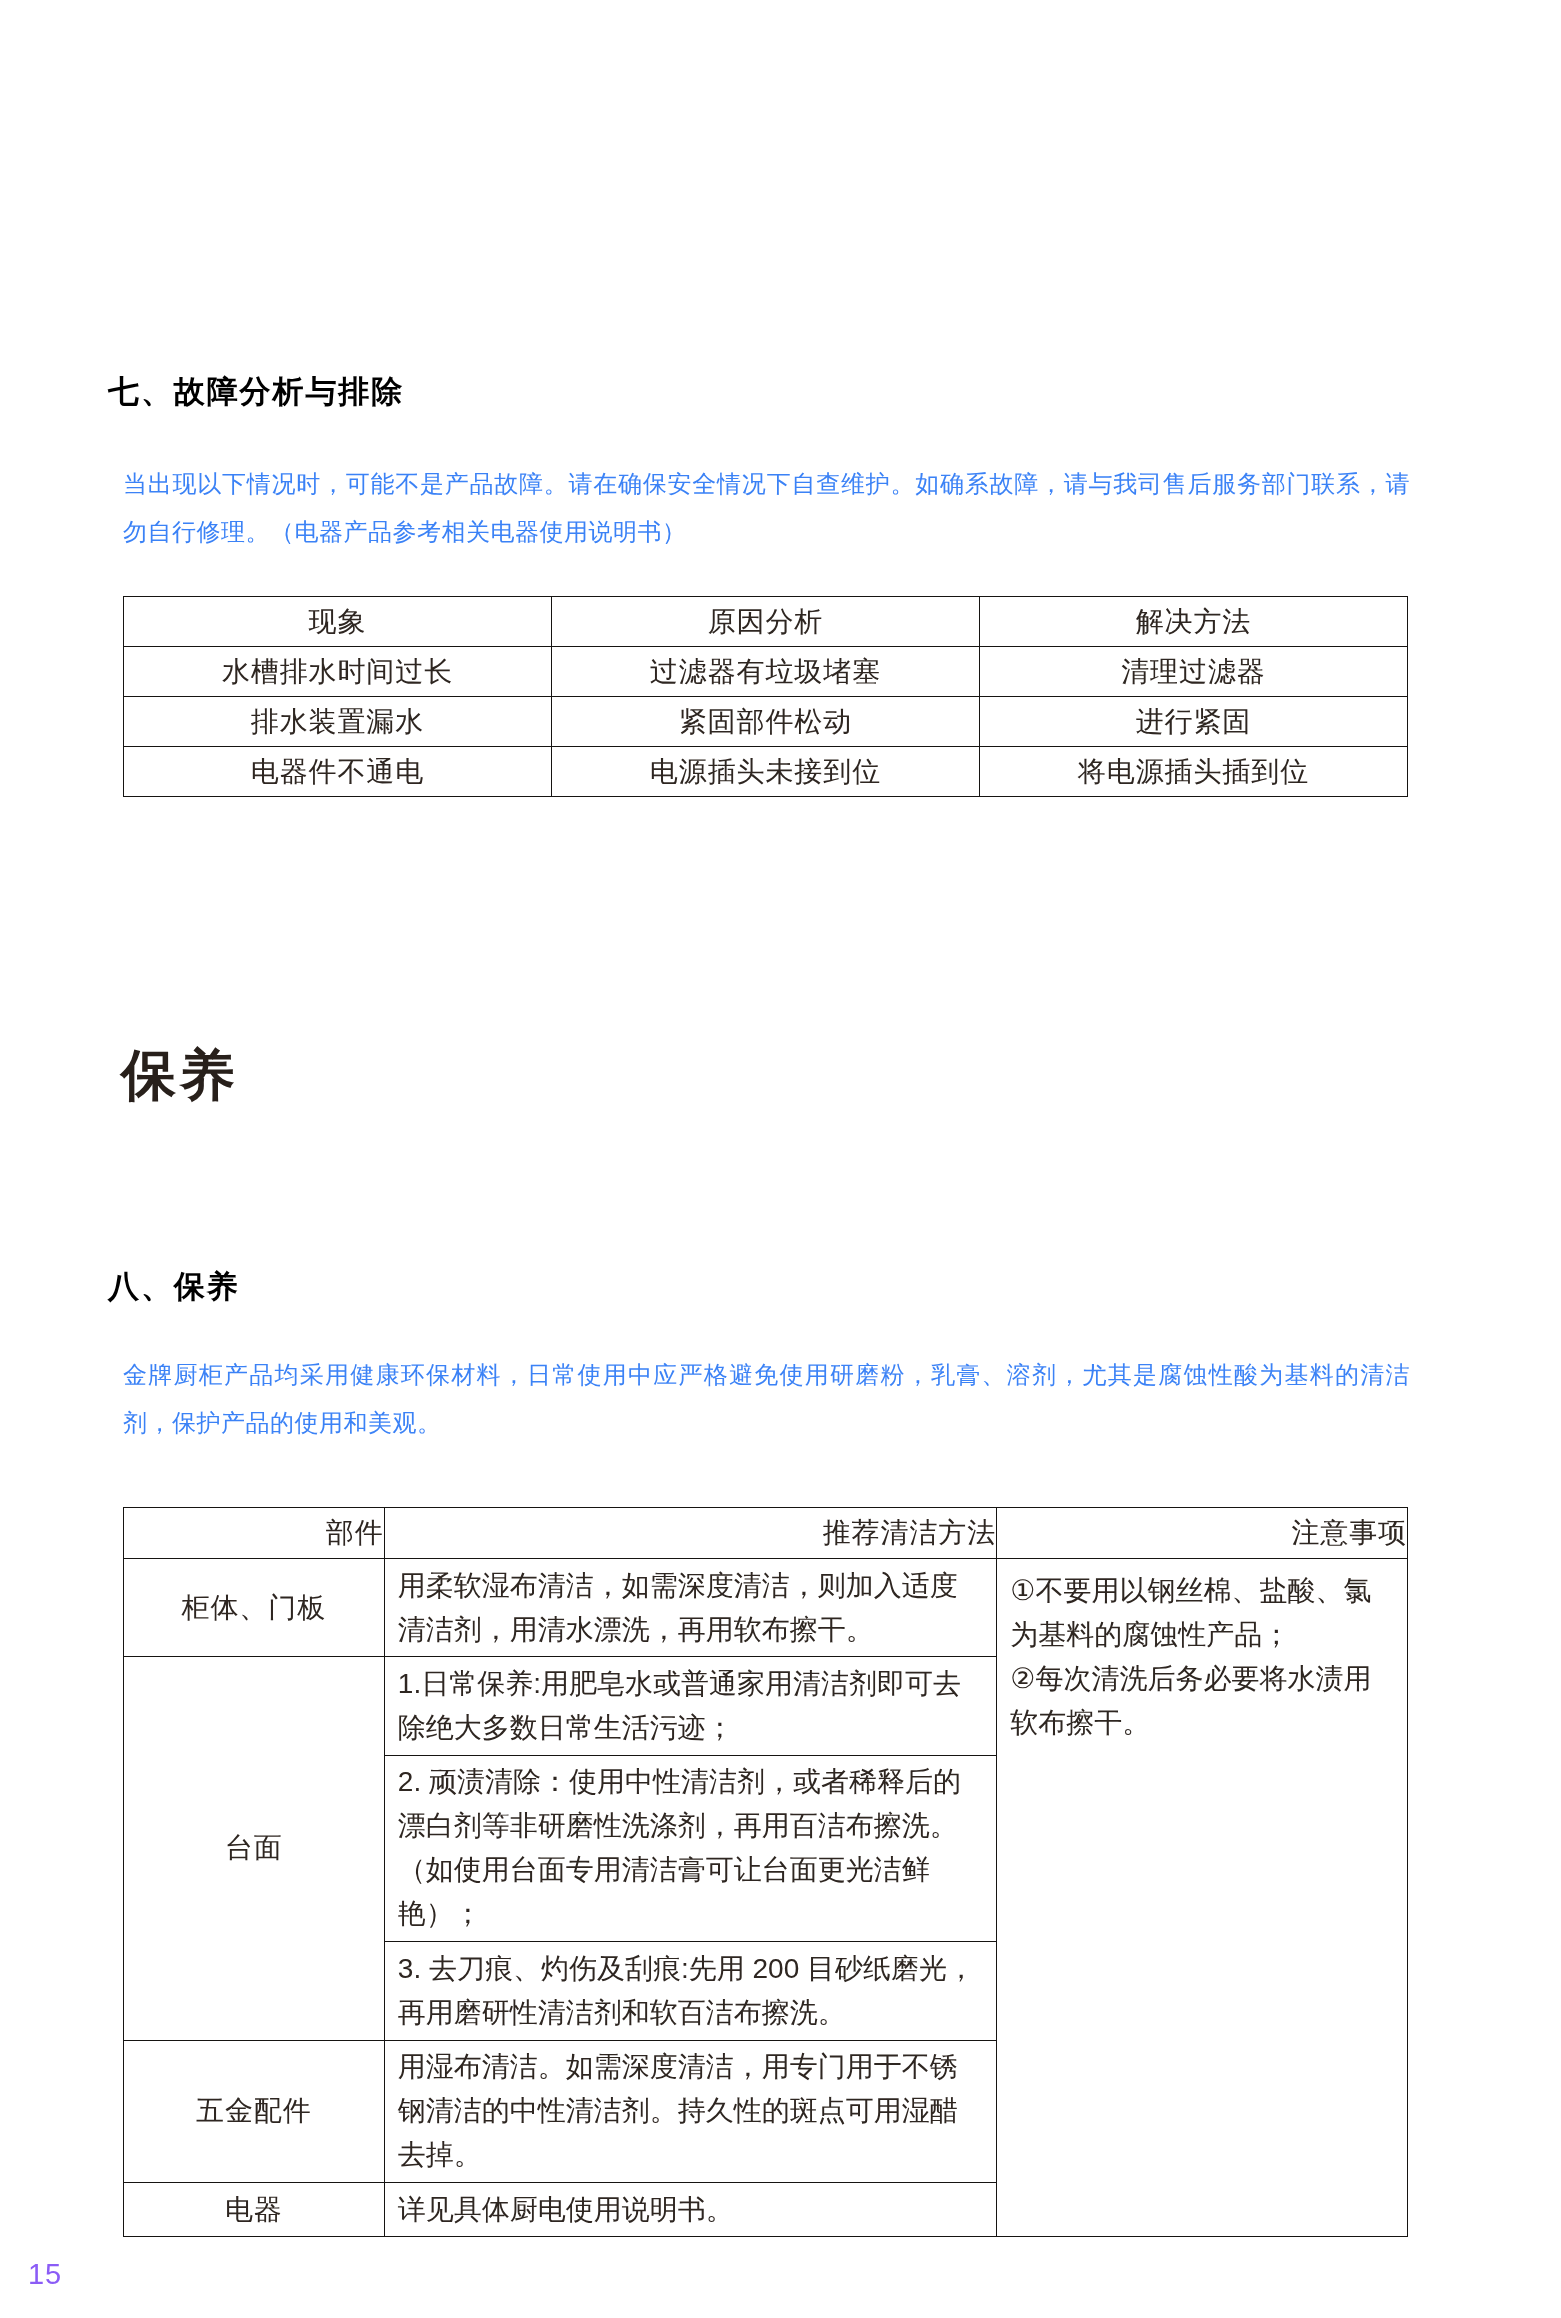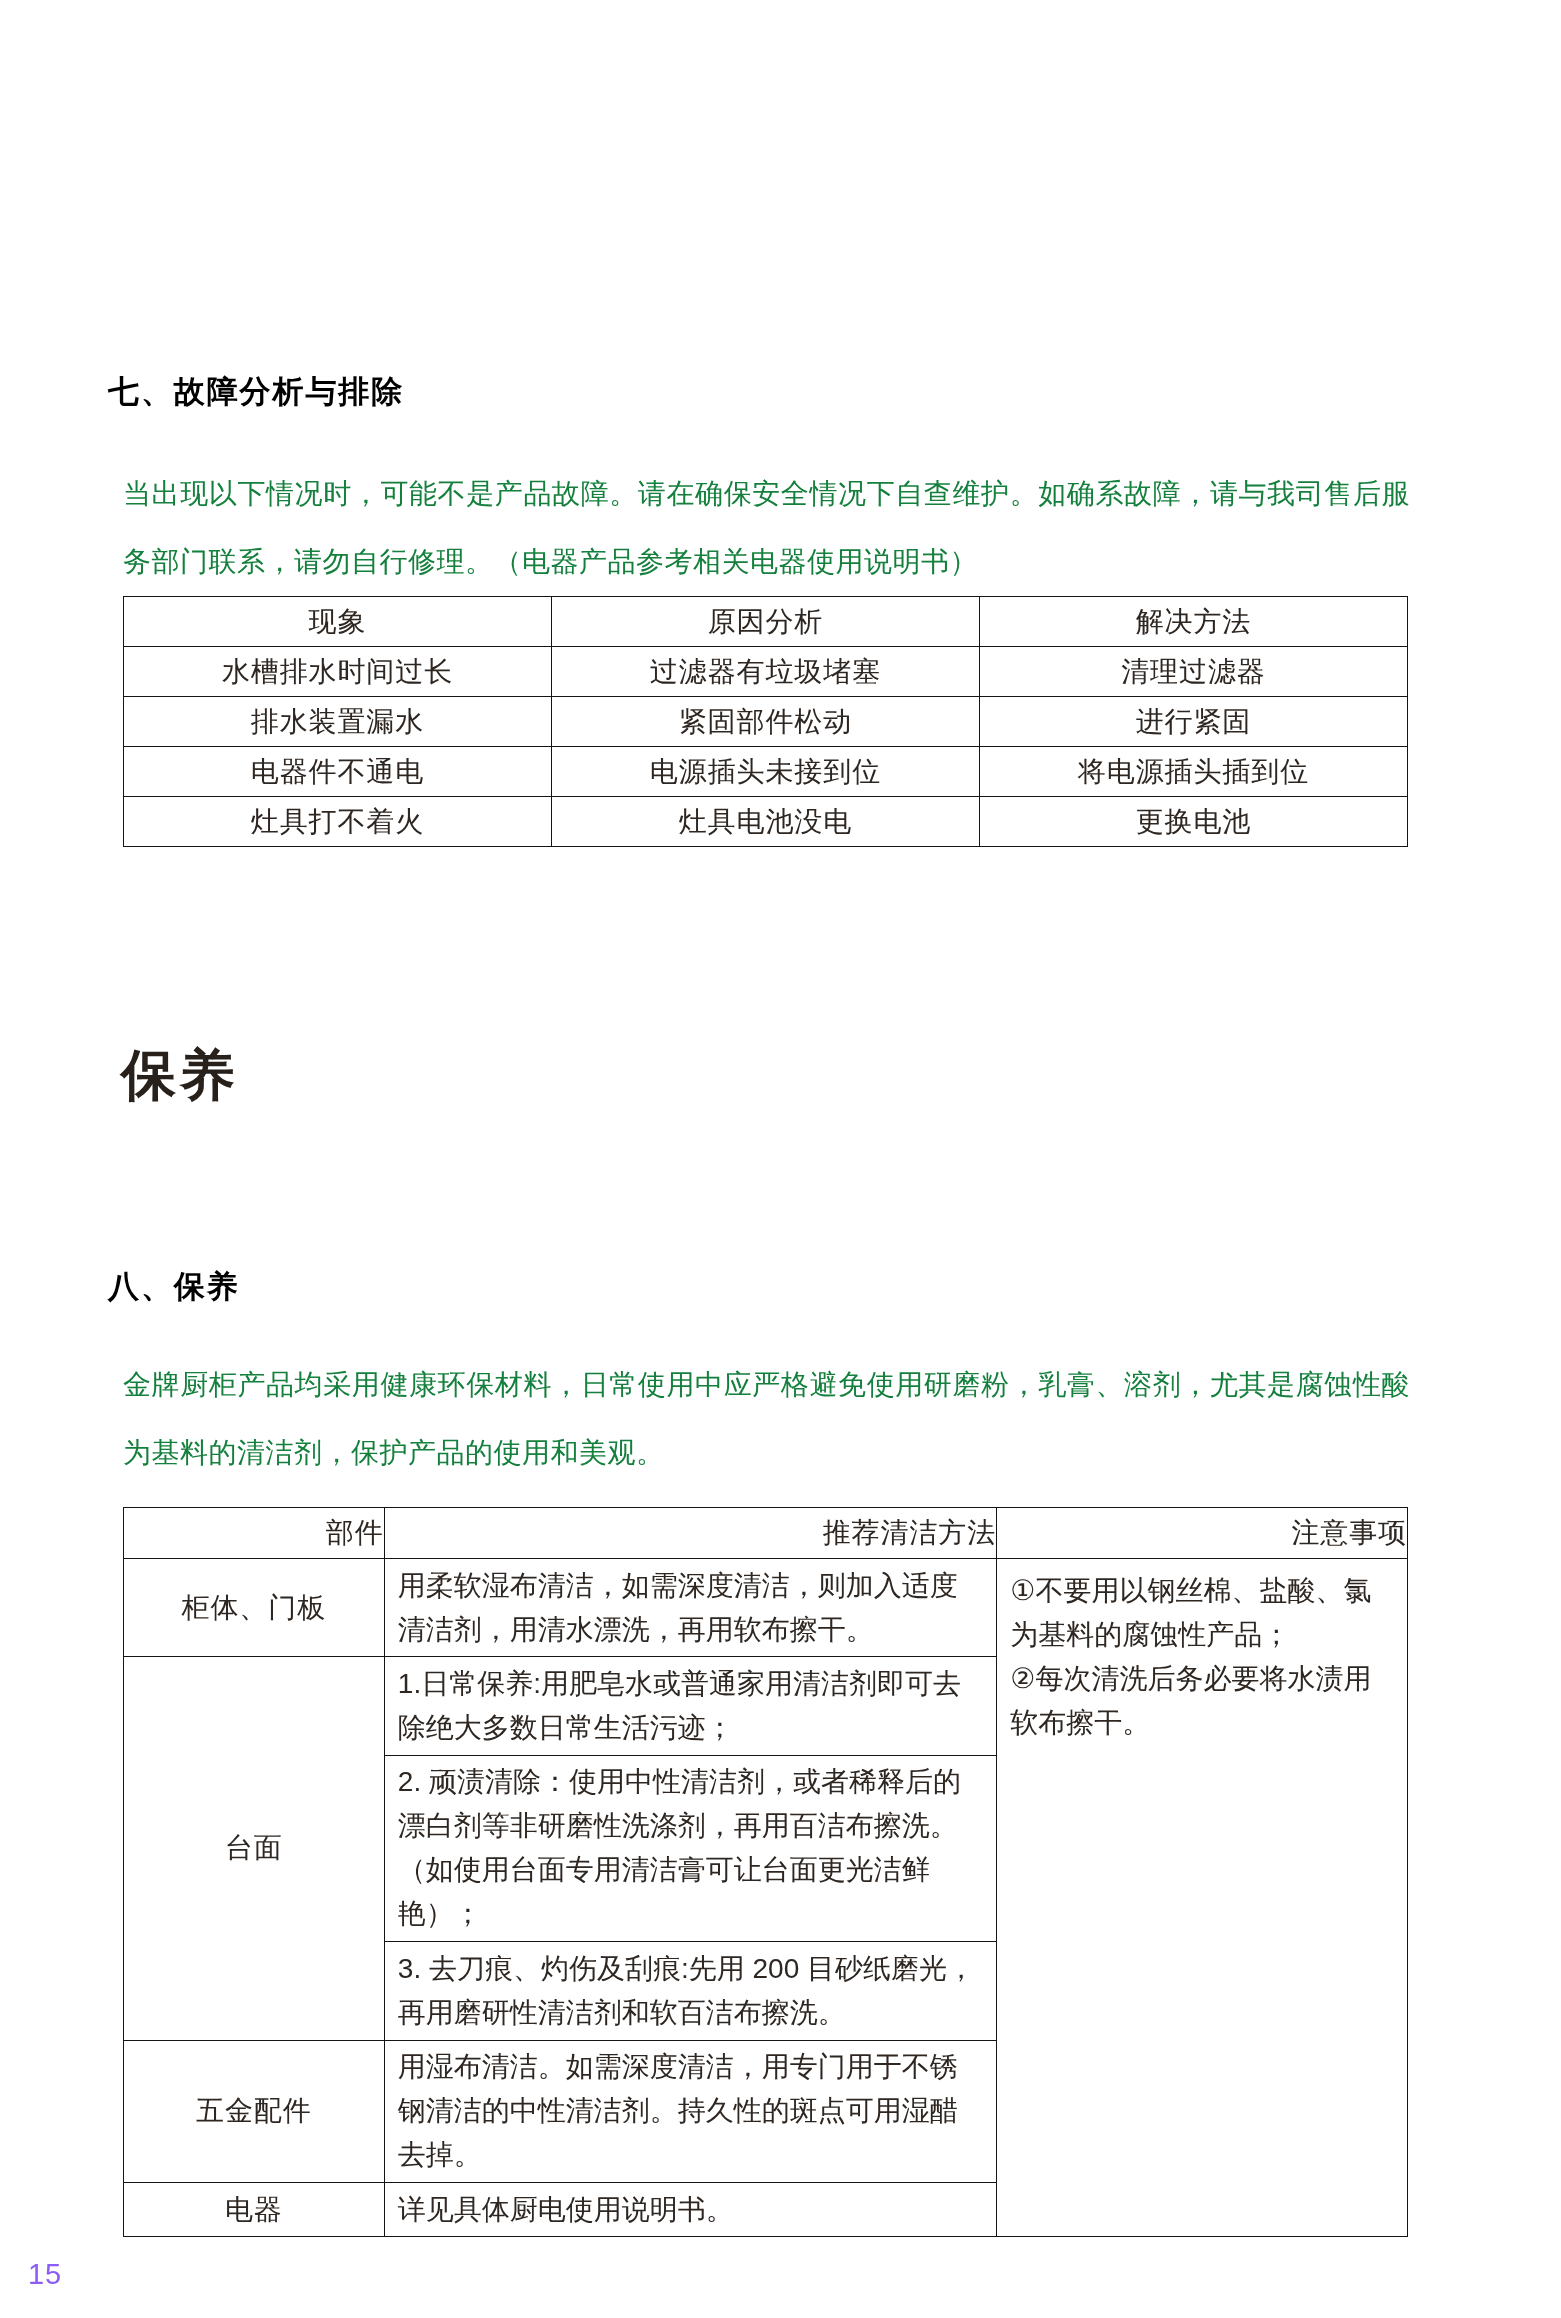--- a/index.html
+++ b/index.html
@@ -24,22 +24,22 @@
   .sub-heading {
     position: absolute; left: 108px;
     font-size: 31px; font-weight: bold; letter-spacing: 1.9px;
     color: #000000;
   }
   .sub-heading.s1 { top: 371px; }
   .sub-heading.s2 { top: 1266px; }
 
   .intro {
     position: absolute; left: 123px; width: 1287px;
-    font-size: 28px; line-height: 68px; letter-spacing: 0.5px;
-    text-align: justify; color: #15803d;
+    font-size: 24px; line-height: 48px; letter-spacing: 0.5px;
+    text-align: justify; color: #3b82f6;
   }
   .intro.i1 { top: 460px; }
   .intro.i2 { top: 1351px; }
 
   table {
     position: absolute; left: 123px; width: 1285px;
     border-collapse: collapse; table-layout: fixed;
     font-size: 28px; color: #2e2621; border-radius: 15px;
   }
   th, td { border: 1.9px solid #161412; font-weight: normal; }
@@ -99,25 +99,20 @@
       <tr>
         <td>排水装置漏水</td>
         <td>紧固部件松动</td>
         <td>进行紧固</td>
       </tr>
       <tr>
         <td>电器件不通电</td>
         <td>电源插头未接到位</td>
         <td>将电源插头插到位</td>
       </tr>
-      <tr>
-        <td>灶具打不着火</td>
-        <td>灶具电池没电</td>
-        <td>更换电池</td>
-      </tr>
     </tbody>
   </table>
 
   <div class="main-title t2">保养</div>
 
   <div class="sub-heading s2">八、保养</div>
 
   <p class="intro i2">金牌厨柜产品均采用健康环保材料，日常使用中应严格避免使用研磨粉，乳膏、溶剂，尤其是腐蚀性酸为基料的清洁剂，保护产品的使用和美观。</p>
 
   <table class="care-table">

